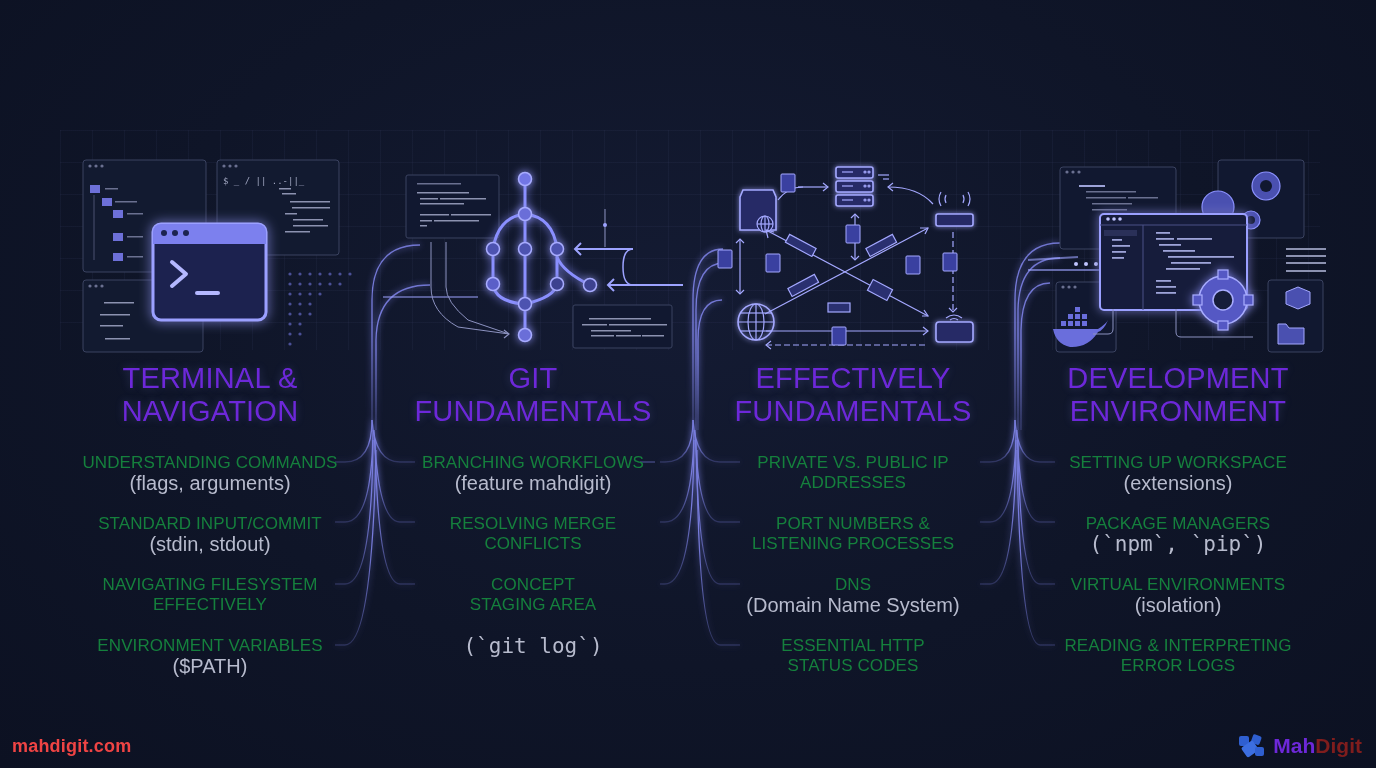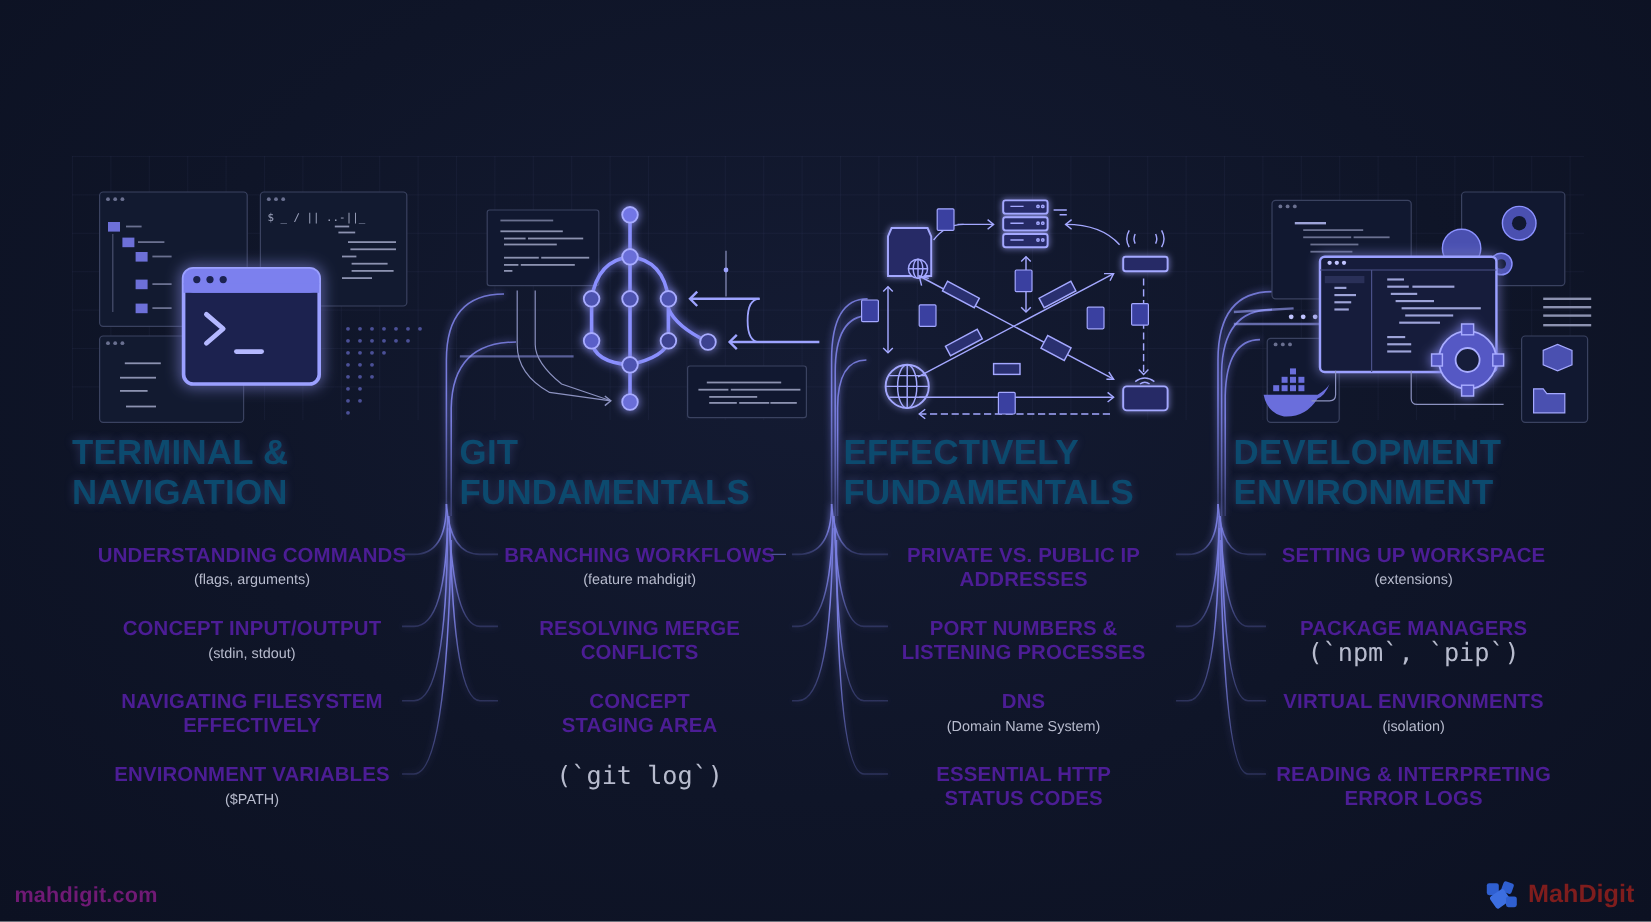--- a/index.html
+++ b/index.html
@@ -26,41 +26,41 @@
   .col-0 { left: 60px; }
   .col-1 { left: 383px; }
   .col-2 { left: 703px; }
   .col-3 { left: 1028px; }
 
   .illus { position: absolute; left: 0; top: 152px; width: 300px; height: 205px; }
   .illus svg { width: 300px; height: 205px; display: block; }
 
   .col-title {
     position: absolute; left: 0; top: 362px; width: 300px;
-    text-align: left; font-weight: 700; font-size: 29px; line-height: 33px;
-    color: #0c4a6e; letter-spacing: 0.2px;
+    text-align: center; font-weight: 400; font-size: 29px; line-height: 33px;
+    color: #6d28d9; letter-spacing: 0.2px;
     text-shadow: 0 0 8px rgba(140,150,255,0.25);
   }
   .col-title span { display: block; }
 
   .items { position: absolute; left: 0; top: 453px; width: 300px; }
   .item { height: 61px; text-align: center; }
-  .item-main { font-size: 17px; line-height: 20px; color: #4c1d95; font-weight: 700; letter-spacing: 0.1px; }
+  .item-main { font-size: 17px; line-height: 20px; color: #15803d; font-weight: 400; letter-spacing: 0.1px; }
   .item-main span { display: block; }
-  .item-sub { font-size: 12px; line-height: 20px; color: #b7bbcd; }
+  .item-sub { font-size: 20px; line-height: 20px; color: #b7bbcd; }
   .item-sub.mono { font-family: "DejaVu Sans Mono", monospace; font-size: 21px; }
 
   .footer-url {
     position: absolute; left: 12px; top: 736px;
-    font-size: 18px; font-weight: 700; color: #701a75; letter-spacing: 0.2px;
+    font-size: 18px; font-weight: 700; color: #ef4444; letter-spacing: 0.2px;
   }
   .brand { position: absolute; right: 14px; top: 733px; display: flex; align-items: center; gap: 6px; }
   .brand-logo { width: 30px; height: 26px; }
   .brand-text { font-size: 21px; font-weight: 700; }
-  .brand-a { color: #7f1d1d; }
+  .brand-a { color: #6d28d9; }
   .brand-b { color: #7f1d1d; }
 </style>
 </head>
 <body>
 
 <div class="stage">
   <div class="grid-bg"></div>
 
   <svg class="connectors" viewBox="0 0 1376 768">
     <defs>
@@ -222,21 +222,21 @@
     </div>
     <div class="items">
       <div class="item">
         <div class="item-main">
             <span>UNDERSTANDING COMMANDS</span>
           </div>
         <div class="item-sub">(flags, arguments)</div>
       </div>
       <div class="item">
         <div class="item-main">
-            <span>CONCEPT INPUT/OUTPUT</span>
+            <span>STANDARD INPUT/COMMIT</span>
           </div>
         <div class="item-sub">(stdin, stdout)</div>
       </div>
       <div class="item">
         <div class="item-main">
             <span>NAVIGATING FILESYSTEM</span>
             <span>EFFECTIVELY</span>
           </div>
       </div>
       <div class="item">

